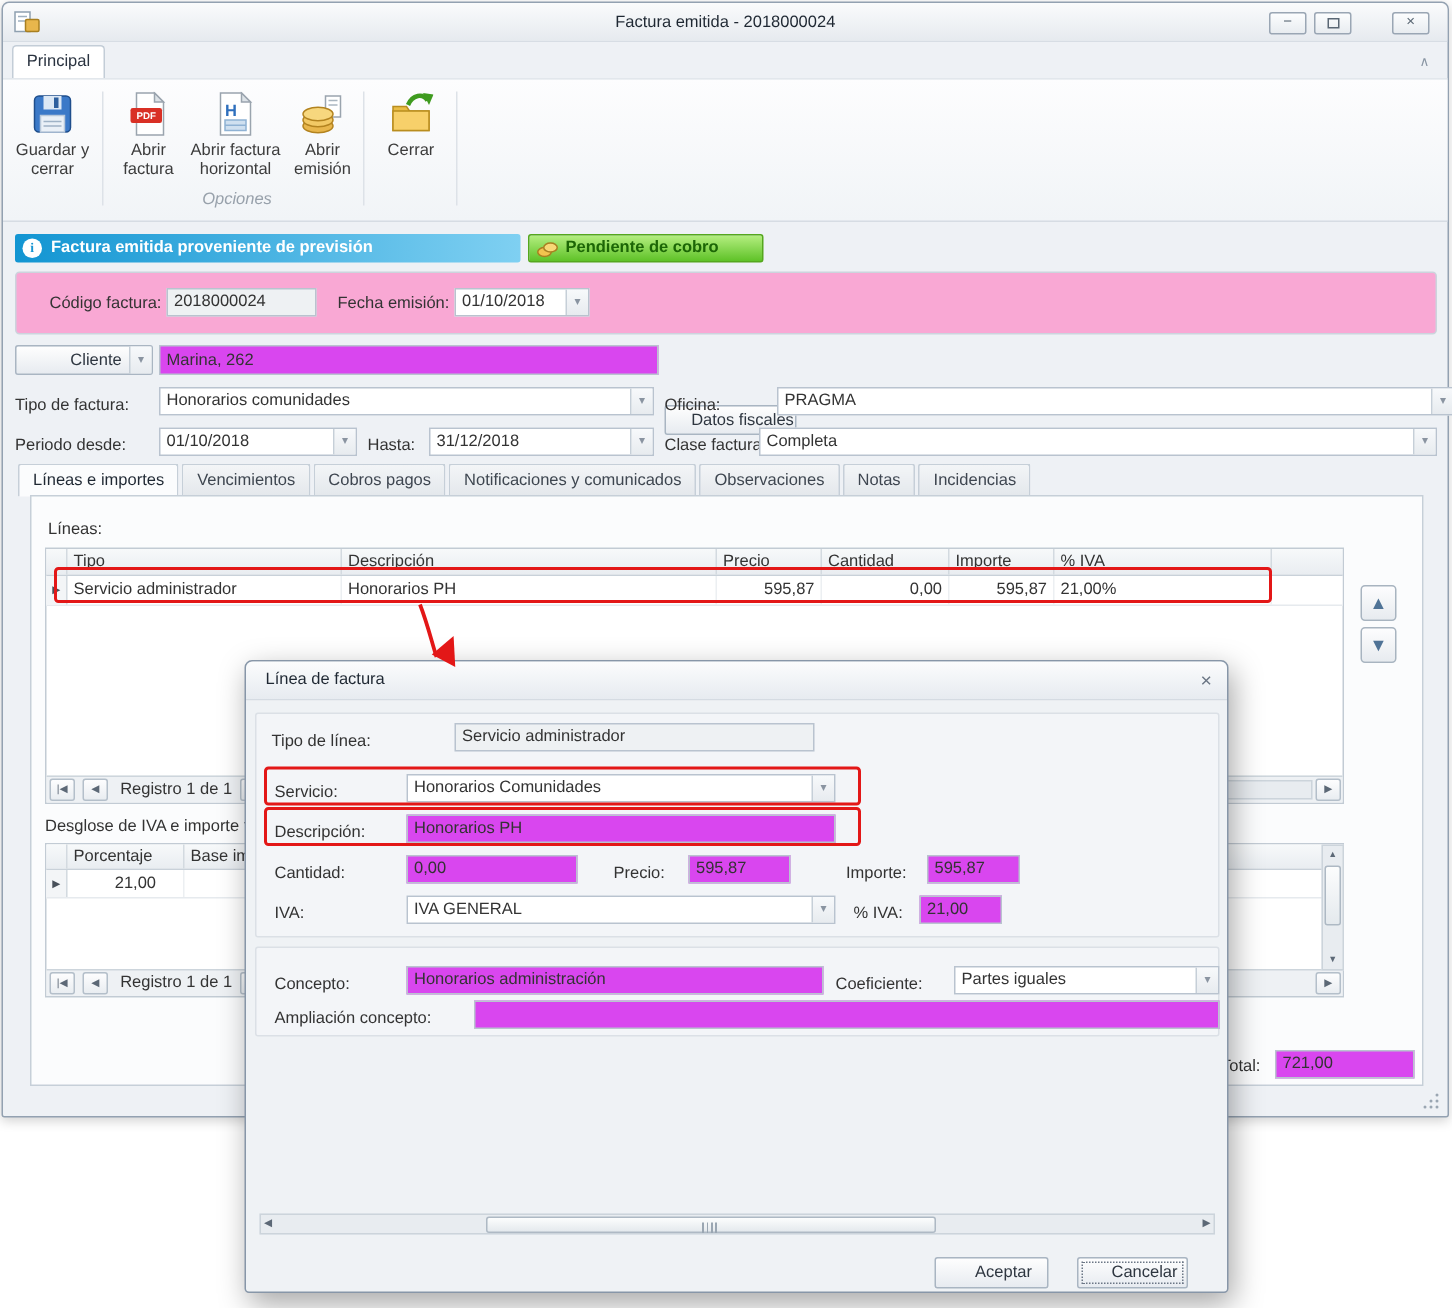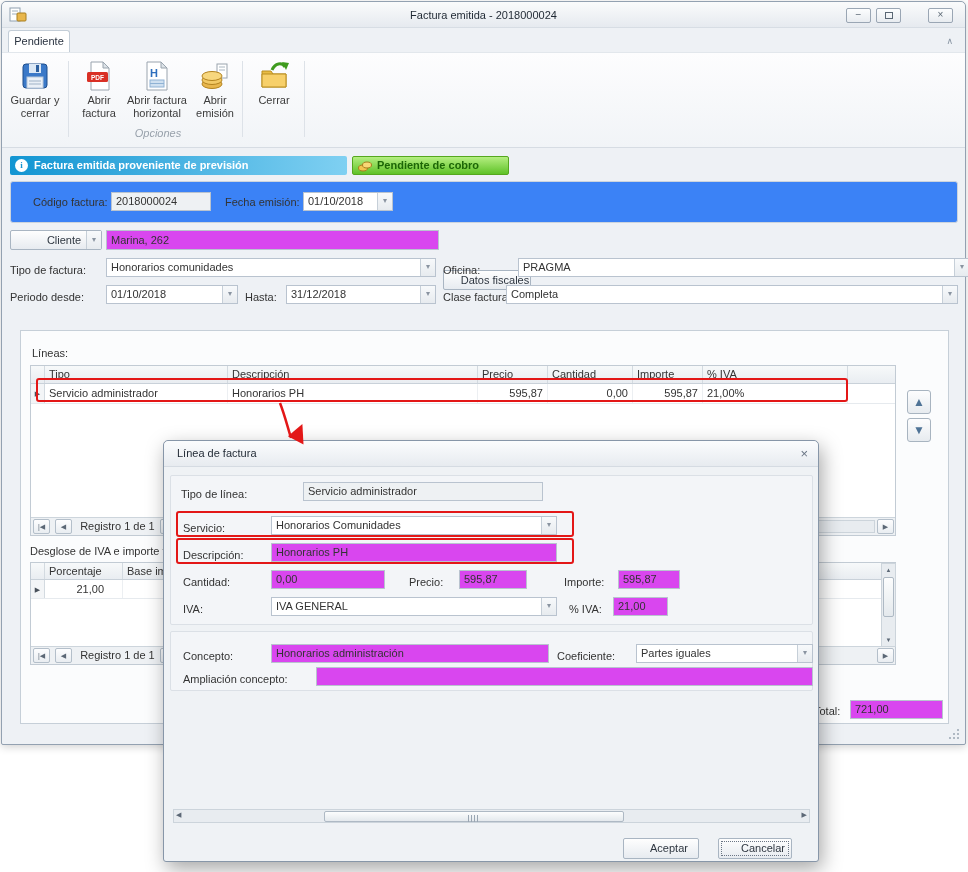--- a/index.html
+++ b/index.html
@@ -30,21 +30,21 @@
   .icircle{position:absolute;left:5px;top:3px;width:13px;height:13px;border-radius:50%;background:#fff;color:#1795d2;font-weight:bold;text-align:center;line-height:13px;font-size:9px;font-family:"Liberation Serif",serif;}
   .banner-status{left:350px;top:154px;width:157px;height:19px;background:linear-gradient(#b4ee80,#5fc228);border:1px solid #55a71e;border-radius:2px;color:#1c6606;font-weight:bold;line-height:17px;}
 
   
   .lbl{color:#333;line-height:19px;white-space:nowrap;}
   .tb{border:1px solid #b9c3cf;background:#d946ef;height:19px;line-height:17px;padding:0 4px;white-space:nowrap;overflow:hidden;}
   .tb.gray{background:#eef1f3;}
   .combo{border:1px solid #b9c3cf;background:#fff;height:19px;line-height:17px;padding:0 18px 0 4px;white-space:nowrap;overflow:hidden;}
   .dd{position:absolute;top:0;right:0;width:15px;height:17px;border-left:1px solid #c6cfd8;background:linear-gradient(#f7f9fb,#e7ebef);color:#8a94a1;font-size:8px;text-align:center;line-height:16px;}
   .btn{border:1px solid #a9b5c2;background:linear-gradient(#fefefe,#e7ebf0);border-radius:2px;text-align:center;line-height:18px;color:#2e3640;cursor:default;padding-left:16px;}
-  .hpanel{left:8px;top:179px;width:948px;height:42px;background:#3b82f6;border:1px solid #ccd4dd;border-radius:3px;}
+  .hpanel{left:8px;top:179px;width:948px;height:42px;background:#f9a8d4;border:1px solid #ccd4dd;border-radius:3px;}
 
   
   .tabs{left:10px;top:307px;height:22px;display:flex;}
   .tab{height:21px;line-height:20px;padding:0 9px;border:1px solid #c6cfd8;border-bottom:none;border-radius:2px 2px 0 0;background:linear-gradient(#f3f5f7,#e4e8ec);color:#3e4650;margin-right:2px;white-space:nowrap;cursor:default;}
   .tab.active{background:#fbfcfd;height:22px;color:#1f2833;}
   .panel{left:18px;top:328px;width:929px;height:394px;background:#fbfcfd;border:1px solid #c6cfd8;}
 
   
   .grid{background:#fff;border:1px solid #c2cbd4;}
   .ghead{display:flex;height:18px;background:linear-gradient(#f7f9fa,#e9edf1);border-bottom:1px solid #c9d1d9;}
@@ -92,21 +92,21 @@
           <rect x="8" y="7" width="9" height="8" rx="1" fill="#e8b64c" stroke="#a87f20"></rect>
         </svg>
     </span>
     <div class="abs title">Factura emitida - 2018000024</div>
     <div class="abs winbtn" style="right:94px;">−</div>
     <div class="abs winbtn" style="right:64px;"><span class="maxbox"></span></div>
     <div class="abs winbtn" style="right:12px;">×</div>
   </div>
 
   <div class="abs tabrow">
-    <div class="abs principal-tab">Pendiente</div>
+    <div class="abs principal-tab">Principal</div>
     <div class="abs collapse">∧</div>
   </div>
 
   <div class="abs ribbon">
     <div class="abs rbtn" style="left:6px;width:54px;">
       <svg width="30" height="30">
           <rect x="3" y="3" width="24" height="24" rx="3" fill="#3b79c8" stroke="#1f4e8c"></rect>
           <rect x="9" y="3" width="12" height="9" fill="#dce8f5"></rect>
           <rect x="16" y="4" width="3" height="7" fill="#2d5f9e"></rect>
           <rect x="7" y="16" width="16" height="11" fill="#eaf0f7" stroke="#b8c8da"></rect>
@@ -216,20 +216,29 @@
   <div class="abs combo" style="left:284px;top:283px;width:150px;">
     <span>31/12/2018</span>
     <span class="dd">▾</span>
   </div>
   <div class="abs lbl" style="left:441px;top:286px;">Clase factura:</div>
   <div class="abs combo" style="left:504px;top:283px;width:452px;">
     <span>Completa</span>
     <span class="dd">▾</span>
   </div>
 
+  <div class="abs tabs">
+    <div class="tab active">Líneas e importes</div>
+    <div class="tab">Vencimientos</div>
+    <div class="tab">Cobros pagos</div>
+    <div class="tab">Notificaciones y comunicados</div>
+    <div class="tab">Observaciones</div>
+    <div class="tab">Notas</div>
+    <div class="tab">Incidencias</div>
+  </div>
 
   <div class="abs panel"></div>
 
   <div class="abs lbl" style="left:30px;top:342px;">Líneas:</div>
 
   <div class="abs grid" style="left:28px;top:363px;width:866px;height:171px;">
     <div class="ghead">
       <div class="selhead"></div>
       <div class="gh" style="width:183px;">Tipo</div>
       <div class="gh" style="width:250px;">Descripción</div>

